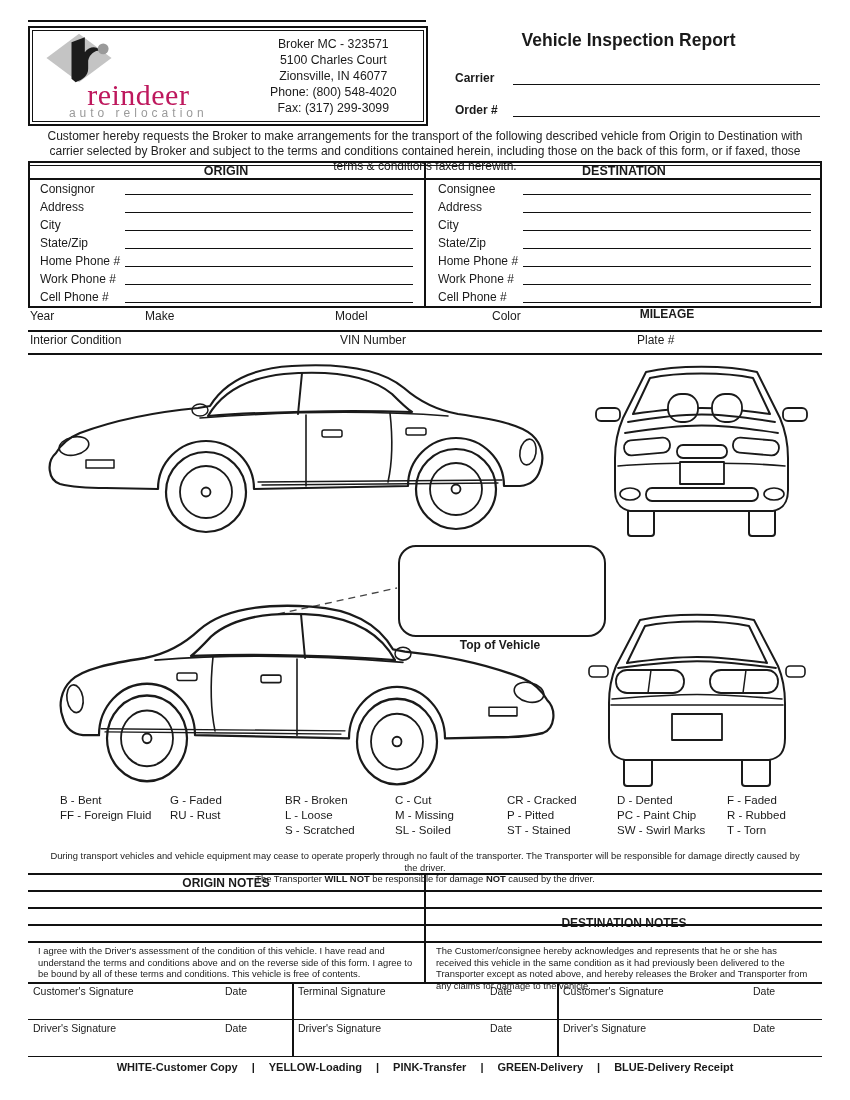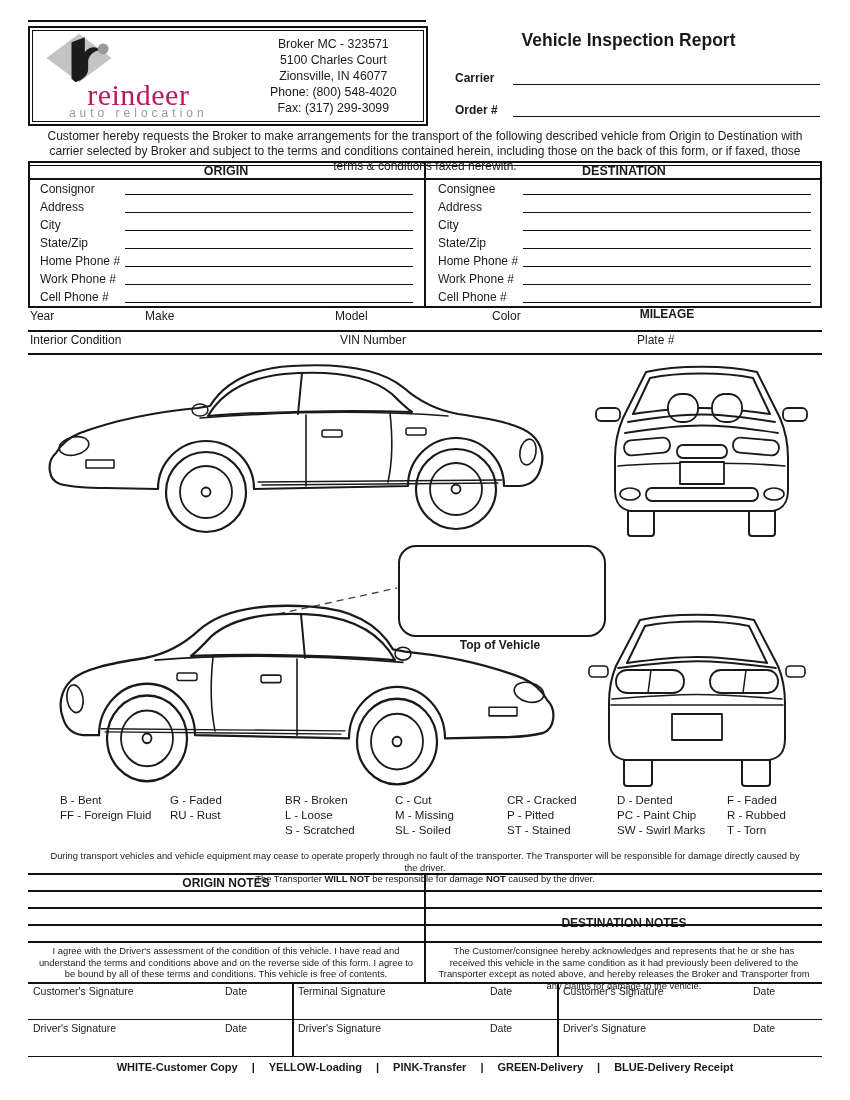--- a/index.html
+++ b/index.html
@@ -29,21 +29,21 @@
   .frow{position:relative;height:18px;}
   .flabel{position:absolute;left:12px;top:2px;font-size:12px;}
   .fline{position:absolute;left:97px;right:12px;bottom:3px;border-bottom:1px solid #111;}
   
   .vlabel{font-size:12px;}
   
   .dmgcol{position:absolute;top:793px;font-size:11.5px;line-height:15.2px;}
   .dmgcol span{display:block;}
   
   .noteshead{font-size:12px;font-weight:bold;text-align:center;}
-  .agree{position:absolute;top:943px;height:38px;font-size:9.4px;line-height:11.6px;text-align:center;padding:2px 10px;box-sizing:border-box;}
+  .agree{position:absolute;top:943px;height:38px;font-size:9.4px;line-height:11.6px;text-align:left;padding:2px 10px;box-sizing:border-box;}
   .sig{font-size:10.5px;}
   #footer{left:0;top:1061px;width:850px;font-size:11px;font-weight:bold;text-align:center;}
   #footer .sep{margin:0 14px;}
   svg{display:block;}
 </style>
 </head>
 <body>
 
 <div id="page">
 

